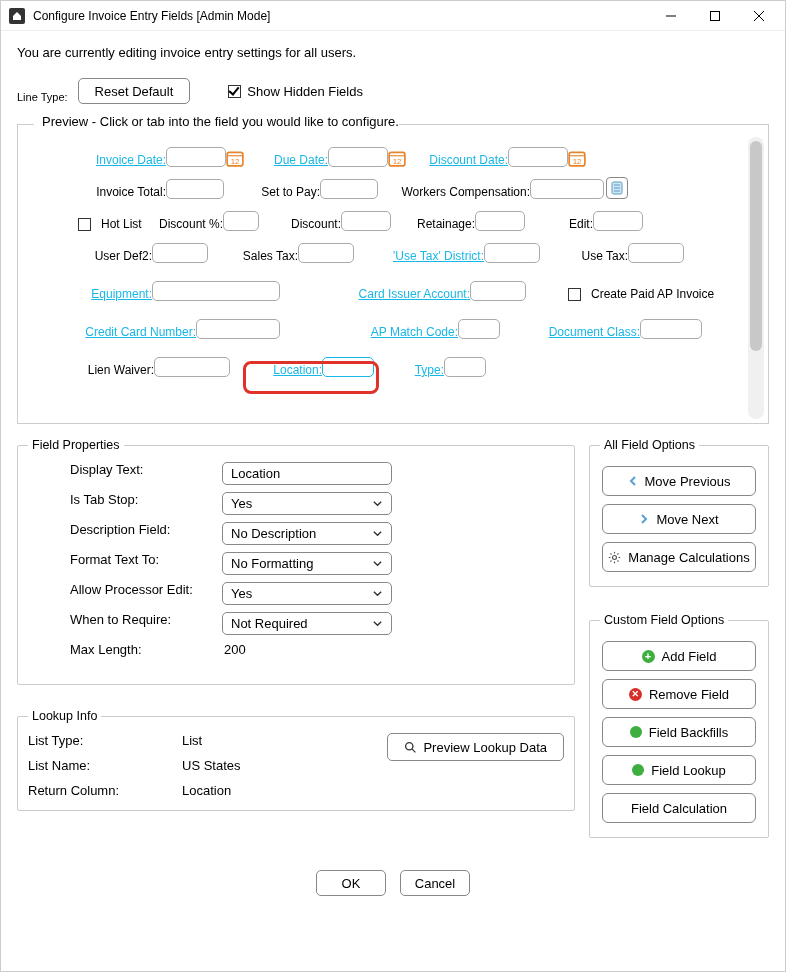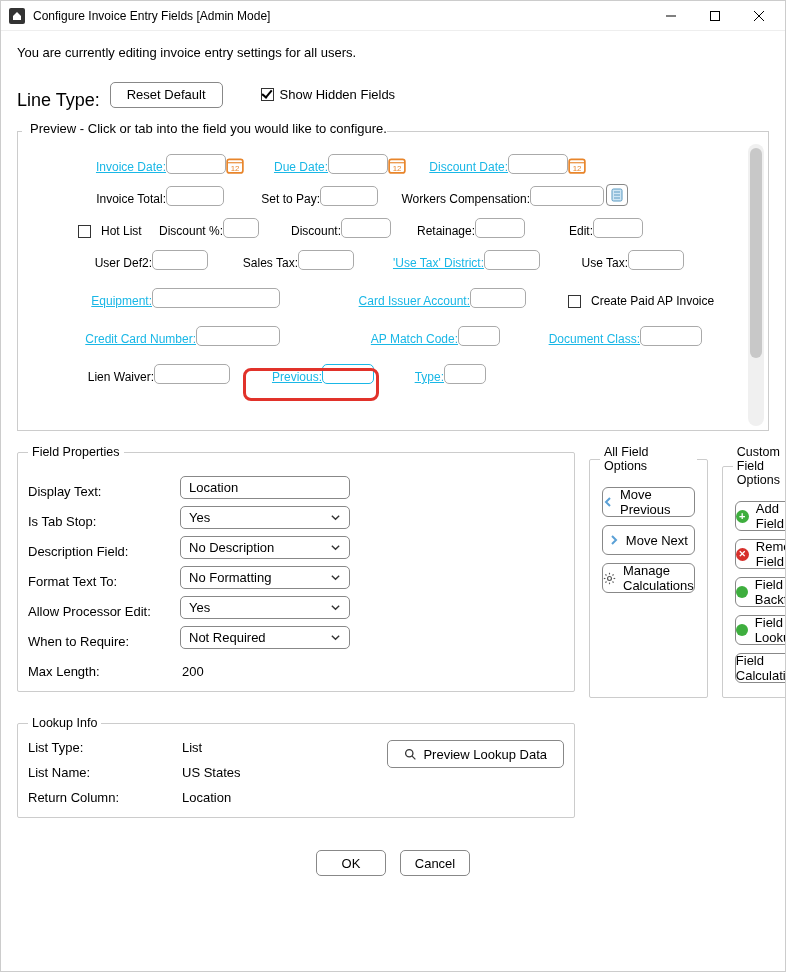--- a/index.html
+++ b/index.html
@@ -21,21 +21,21 @@
   .titlebar .app-icon svg { width:10px; height:10px; }
   .titlebar .title { flex:1; font-size:12px; }
   .winbtns { display:flex; }
   .winbtn { width:44px; height:28px; display:flex; align-items:center; justify-content:center; }
   .winbtn svg { width:10px; height:10px; }
 
   .content { padding:14px 16px 10px 16px; }
   .intro { font-size:13px; margin-bottom:18px; }
 
   .row1 { display:flex; align-items:center; gap:10px; margin-bottom:20px; }
-  .row1 .lbl { font-size:18px;margin-top:12px; }
+  .row1 .lbl { font-size:11px;margin-top:12px; }
   .select {
     border:1px solid #888; border-radius:5px; height:24px;
     display:flex; align-items:center; padding:0 8px; background:#fff;
     position:relative;
   }
   .select .sel-text { flex:1; font-size:13px; }
   .select .caret { width:11px; height:11px; }
   .line-type-sel { width:260px; }
   .btn {
     border:1px solid #888; border-radius:5px; background:#fff;
@@ -50,21 +50,21 @@
     width:4px; height:8px; border:solid #000; border-width:0 2px 2px 0;
     transform:rotate(40deg);
   }
   .chk-wrap { display:flex; align-items:center; font-size:13px; }
 
   fieldset {
     border:1px solid #ccc; border-radius:2px; margin:0 0 12px 0; padding:10px 10px 12px 10px;
   }
   legend { font-size:12.5px; padding:0 4px; color:#000; }
   .preview-legend-row { font-size:13px; padding:0 0 2px 8px; margin-top:-8px; background:#fff; display:inline-block; }
-  .preview-legend-wrap { position:relative; top:-10px; left:4px; }
+  .preview-legend-wrap { position:relative; top:-10px; left:16px; }
   .preview-body { position:relative; height:290px; padding:6px 28px 6px 20px; }
   .preview-scroll {
     position:absolute; right:4px; top:4px; bottom:4px; width:16px;
     background:#f0f0f0; border-radius:8px;
   }
   .preview-thumb {
     position:absolute; left:2px; right:2px; top:4px; height:210px;
     background:#c8c8c8; border-radius:6px;
   }
 
@@ -84,23 +84,23 @@
     display:flex; align-items:center; justify-content:center; background:#fff;
   }
   .highlight {
     position:absolute; border:3px solid #e1322a; border-radius:8px;
     left:225px; top:228px; width:136px; height:33px;
   }
 
   
   .props-area { display:flex; gap:14px; align-items:flex-start; }
   .props-left { flex:1; display:flex; flex-direction:column; gap:12px; }
-  .props-right { width:180px; display:flex; flex-direction:row; gap:14px; }
-
-  .fp-row { display:flex; align-items:flex-end; height:30px; }
+  .props-right { width:180px; display:flex; flex-direction:column; gap:14px; }
+
+  .fp-row { display:flex; align-items:flex-start; height:30px;margin-left:42px; }
   .fp-label { width:152px; font-size:13px; }
   .fp-ctrl { width:170px; }
   .fp-input {
     border:1px solid #888; border-radius:5px; height:23px; width:170px;
     padding:0 8px; font-size:13px; display:flex; align-items:center;
   }
   .fp-select {
     border:1px solid #888; border-radius:5px; height:23px; width:170px;
     padding:0 8px; font-size:13px; display:flex; align-items:center; background:#fff;
   }
@@ -296,21 +296,21 @@
         <span class="pinput" style="width:42px"></span>
         <span style="width:48px"></span>
         <span class="plabel link" style="width:92px">Document Class:</span>
         <span class="pinput" style="width:62px"></span>
       </div>
 
       <div class="prow" style="gap:0; padding-top:14px;">
         <span class="plabel" style="width:116px">Lien Waiver:</span>
         <span class="pinput" style="width:76px"></span>
         <span style="width:40px"></span>
-        <span class="plabel link" style="width:52px">Previous:</span>
+        <span class="plabel link" style="width:52px">Location:</span>
         <span class="pinput" style="width:52px;border-color:#19b7e6"></span>
         <span style="width:38px"></span>
         <span class="plabel link" style="width:32px">Type:</span>
         <span class="pinput" style="width:42px"></span>
       </div>
 
       <div class="highlight"></div>
     </div>
   </div>
 

